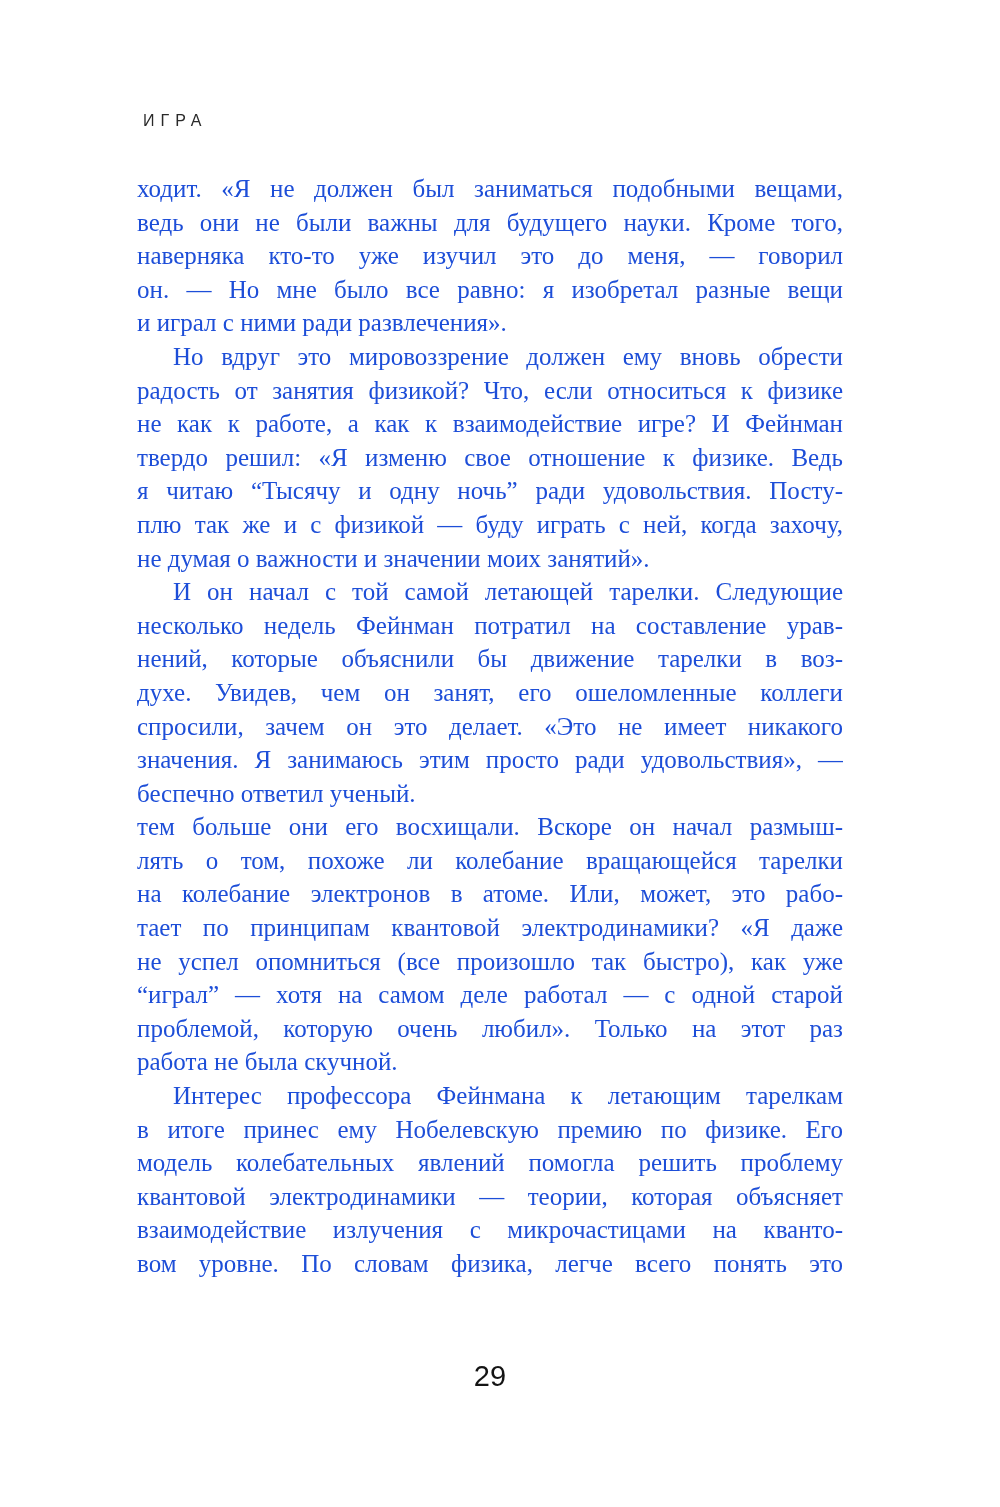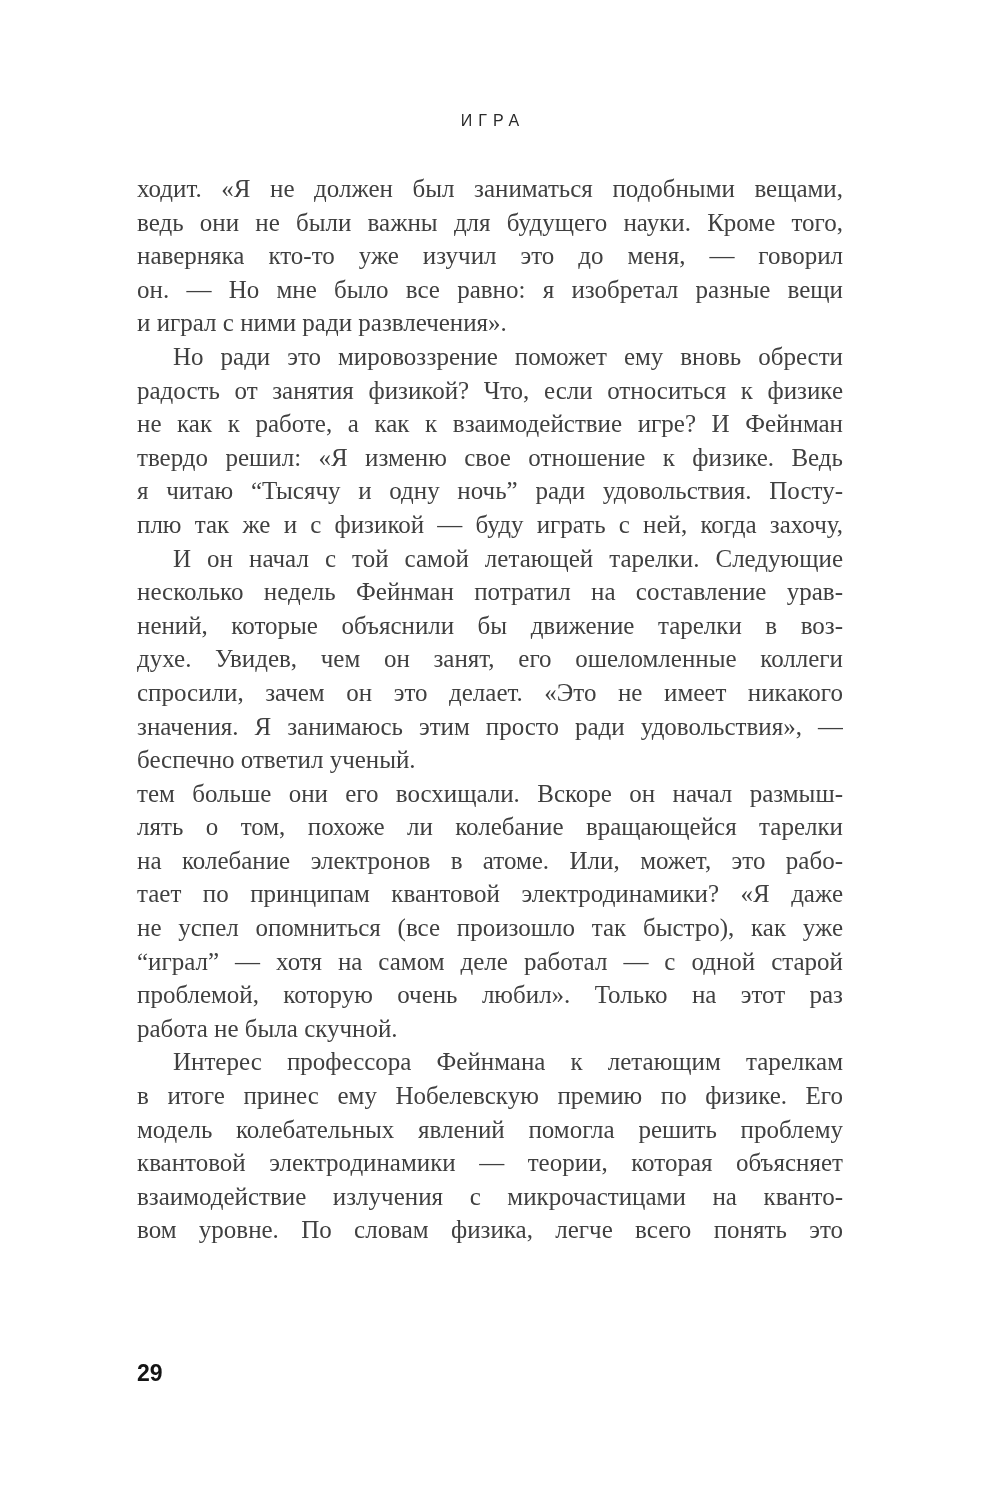--- a/index.html
+++ b/index.html
@@ -12,83 +12,84 @@
     width: 1000px;
     height: 1507px;
     background: #ffffff;
     overflow: hidden;
   }
   .running-header {
     position: absolute;
     top: 112px;
     left: 137px;
     width: 706px;
-    text-align: center;
     font-family: "Liberation Sans", sans-serif;
     font-size: 16px;
     font-weight: 400;
     letter-spacing: 6px;
     text-indent: 6px; 
     color: #2a2a2a;
   }
   .text-column {
     position: absolute;
     top: 172px;
     left: 137px;
     width: 706px;
   }
   .text-line {
     font-family: "Liberation Serif", serif;
     font-size: 25px;
     line-height: 33.6px;
     height: 33.6px;
-    color: #404040;
+    color: #1d4ed8;
     text-align: justify;
     text-align-last: justify;
     overflow: hidden;
     white-space: nowrap; 
   }
   .text-line.para-last {
     text-align-last: left;
   }
   .text-line.para-first {
     text-indent: 36px;
   }
   .page-number {
     position: absolute;
     top: 1360px;
     left: 137px;
     width: 706px;
+    text-align: center;
     font-family: "Liberation Sans", sans-serif;
-    font-size: 23px;
-    font-weight: 700;
+    font-size: 29px;
+    font-weight: 400;
     color: #141414;
   }
 </style>
 </head>
 <body>
 
 <div class="page">
   <div class="running-header">ИГРА</div>
 
   <div class="text-column">
       <div>
         <div class="text-line">ходит. «Я не должен был заниматься подобными вещами,</div>
         <div class="text-line">ведь они не были важны для будущего науки. Кроме того,</div>
         <div class="text-line">наверняка кто-то уже изучил это до меня, — говорил</div>
         <div class="text-line">он. — Но мне было все равно: я изобретал разные вещи</div>
         <div class="text-line para-last">и играл с ними ради развлечения».</div>
       </div>
       <div>
-        <div class="text-line para-first">Но ради это мировоззрение поможет ему вновь обрести</div>
+        <div class="text-line para-first">Но вдруг это мировоззрение должен ему вновь обрести</div>
         <div class="text-line">радость от занятия физикой? Что, если относиться к физике</div>
         <div class="text-line">не как к работе, а как к взаимодействие игре? И Фейнман</div>
         <div class="text-line">твердо решил: «Я изменю свое отношение к физике. Ведь</div>
         <div class="text-line">я читаю “Тысячу и одну ночь” ради удовольствия. Посту-</div>
         <div class="text-line">плю так же и с физикой — буду играть с ней, когда захочу,</div>
+        <div class="text-line para-last">не думая о важности и значении моих занятий».</div>
       </div>
       <div>
         <div class="text-line para-first">И он начал с той самой летающей тарелки. Следующие</div>
         <div class="text-line">несколько недель Фейнман потратил на составление урав-</div>
         <div class="text-line">нений, которые объяснили бы движение тарелки в воз-</div>
         <div class="text-line">духе. Увидев, чем он занят, его ошеломленные коллеги</div>
         <div class="text-line">спросили, зачем он это делает. «Это не имеет никакого</div>
         <div class="text-line">значения. Я занимаюсь этим просто ради удовольствия», —</div>
         <div class="text-line para-last">беспечно ответил ученый.</div>
       </div>

